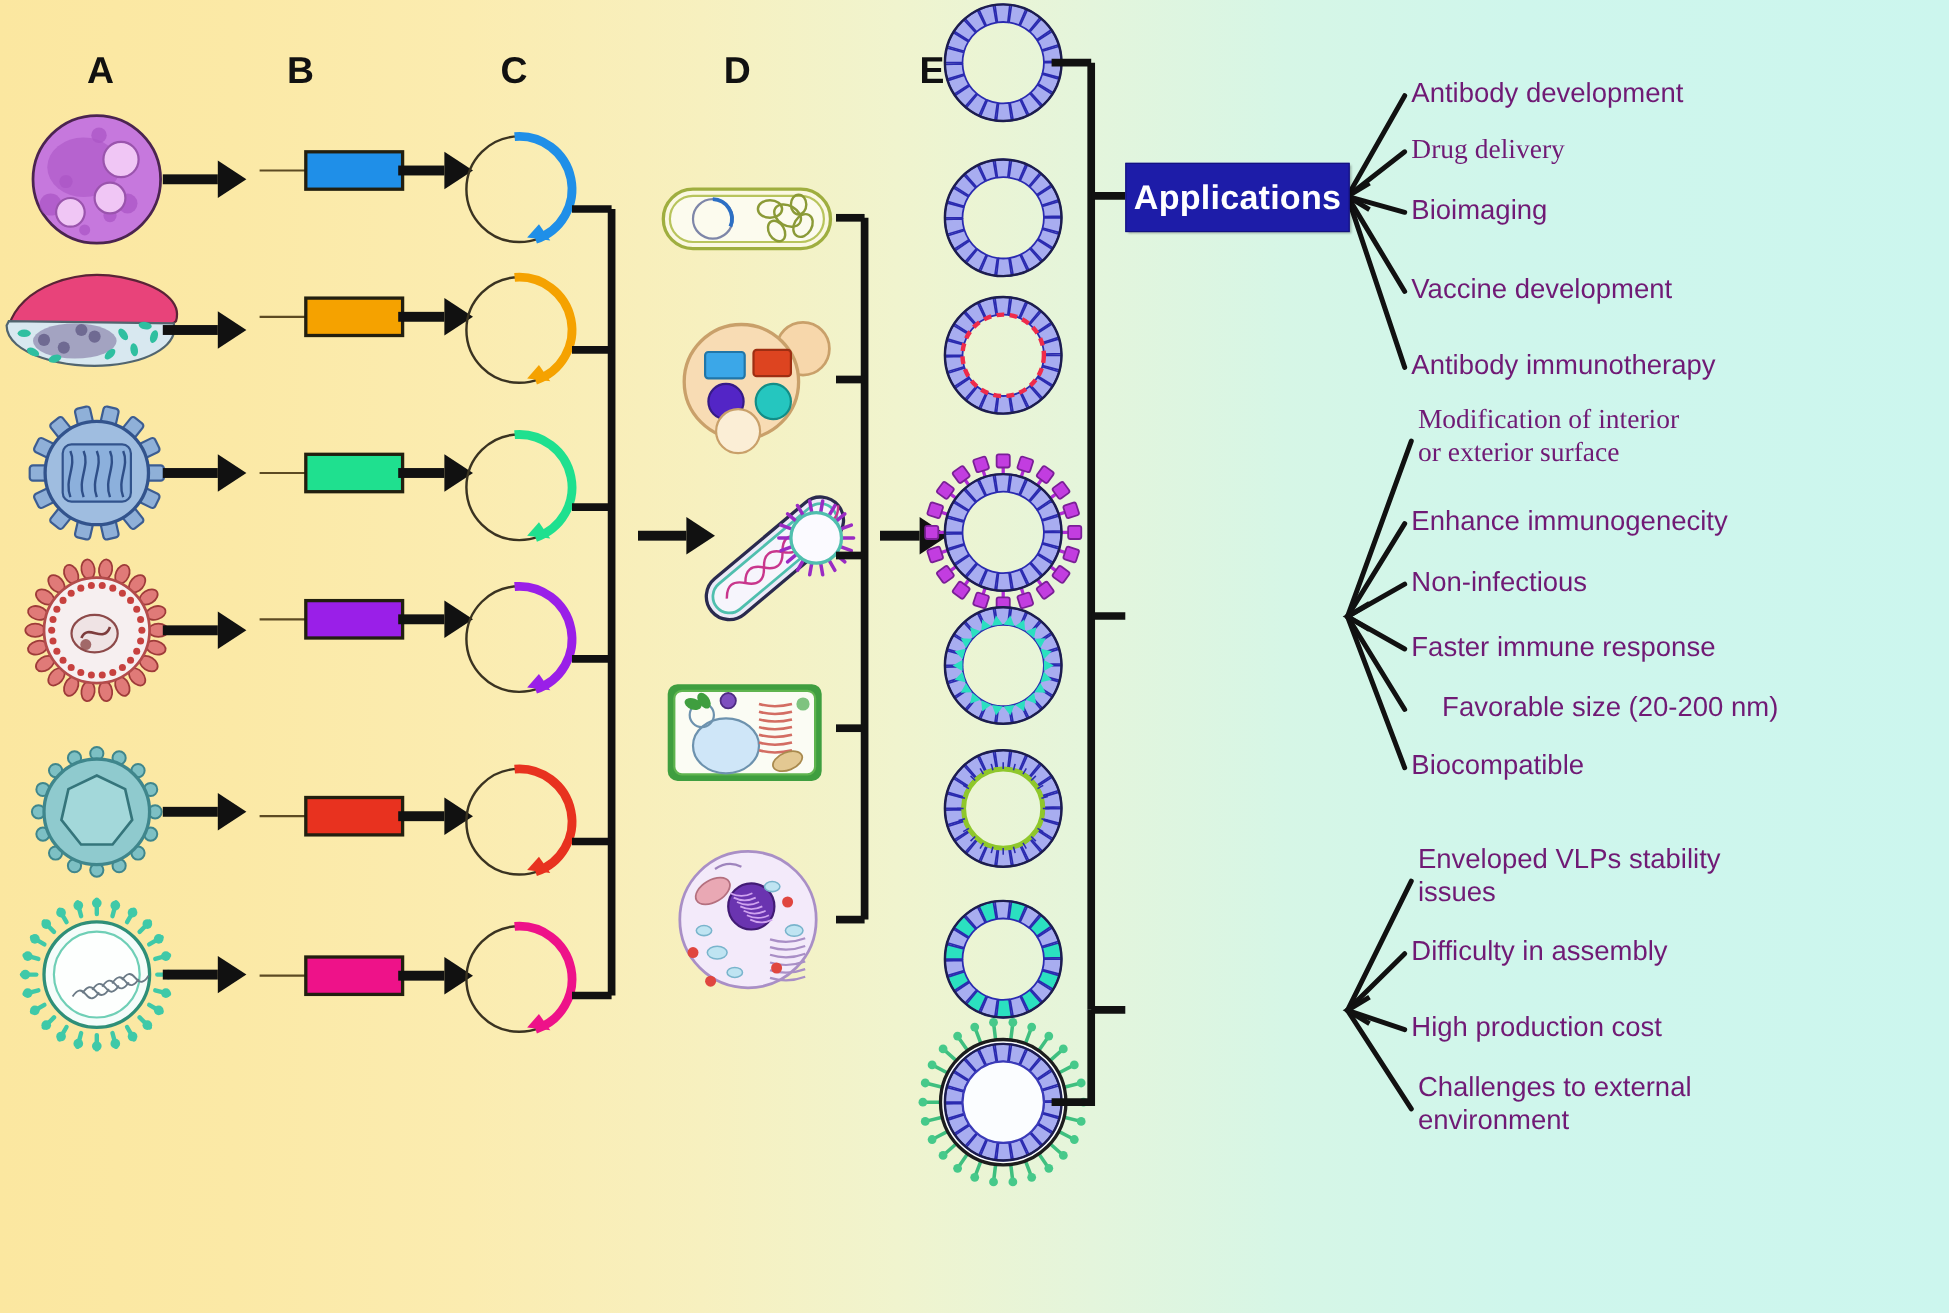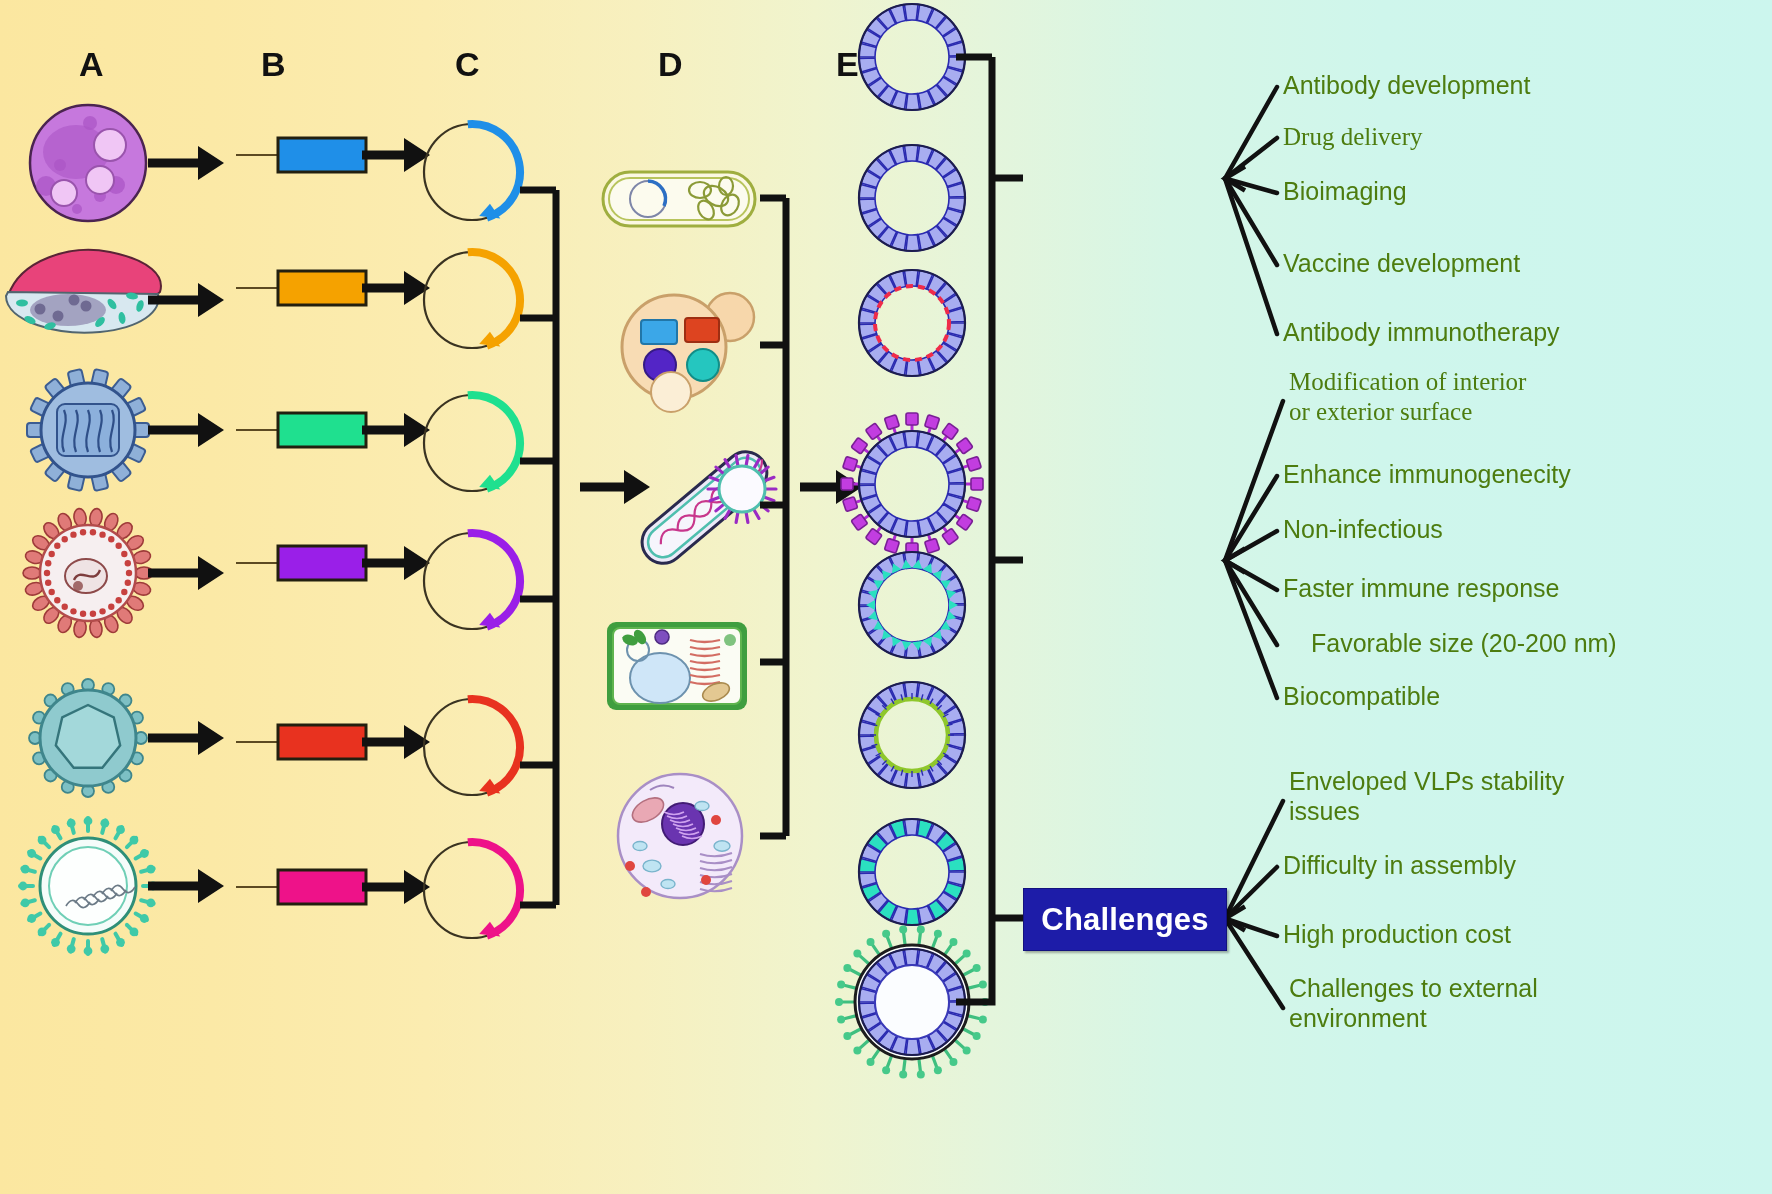--- a/index.html
+++ b/index.html
@@ -17,21 +17,21 @@
     font-family:"Liberation Sans", sans-serif;
   }
   .node-box{
     position:absolute;background:#1d1ca8;color:#fff;
     font-weight:bold;font-size:31px;letter-spacing:.2px;
     display:flex;align-items:center;justify-content:center;
     box-shadow:2px 2px 2px rgba(0,0,0,.30);
     border:1px solid #13127e;
   }
   .leaf-label{
-    position:absolute;font-size:25px;color:#4d7c0f;line-height:1.18;
+    position:absolute;font-size:25px;color:#701a75;line-height:1.18;
     white-space:pre-line;
   }
   svg.overlay{position:absolute;left:0;top:0;width:1772px;height:1194px;overflow:visible;}
 </style>
 </head>
 <body>
 
 <div id="stage">
 
   <svg class="overlay" id="art" viewBox="0 0 1772 1194">
@@ -1527,22 +1527,22 @@
         <path d="M1245,906.5 L1225,918.5 L1245,930.5" fill="none" stroke="#111" stroke-width="4.5"></path>
       </g>
     </svg>
 
   <div class="panel-letter" style="left:79px;top:45px">A</div>
   <div class="panel-letter" style="left:261px;top:45px">B</div>
   <div class="panel-letter" style="left:455px;top:45px">C</div>
   <div class="panel-letter" style="left:658px;top:45px">D</div>
   <div class="panel-letter" style="left:836px;top:45px">E</div>
 
-  <div class="node-box" style="left:1023px;top:888px;width:202px;height:61px">
-    <span>Challenges</span>
+  <div class="node-box" style="left:1023px;top:148px;width:202px;height:61px">
+    <span>Applications</span>
   </div>
 
   <div id="leaves">
       <div class="leaf-label" style="left: 1283px; top: 71px;">Antibody development</div>
       <div class="leaf-label" style="left: 1283px; top: 122px; font-family: Liberation Serif, serif;">Drug delivery</div>
       <div class="leaf-label" style="left: 1283px; top: 177px;">Bioimaging</div>
       <div class="leaf-label" style="left: 1283px; top: 249px;">Vaccine development</div>
       <div class="leaf-label" style="left: 1283px; top: 318px;">Antibody immunotherapy</div>
       <div class="leaf-label" style="left: 1289px; top: 367px; font-family: Liberation Serif, serif;">Modification of interior
 or exterior surface</div>

